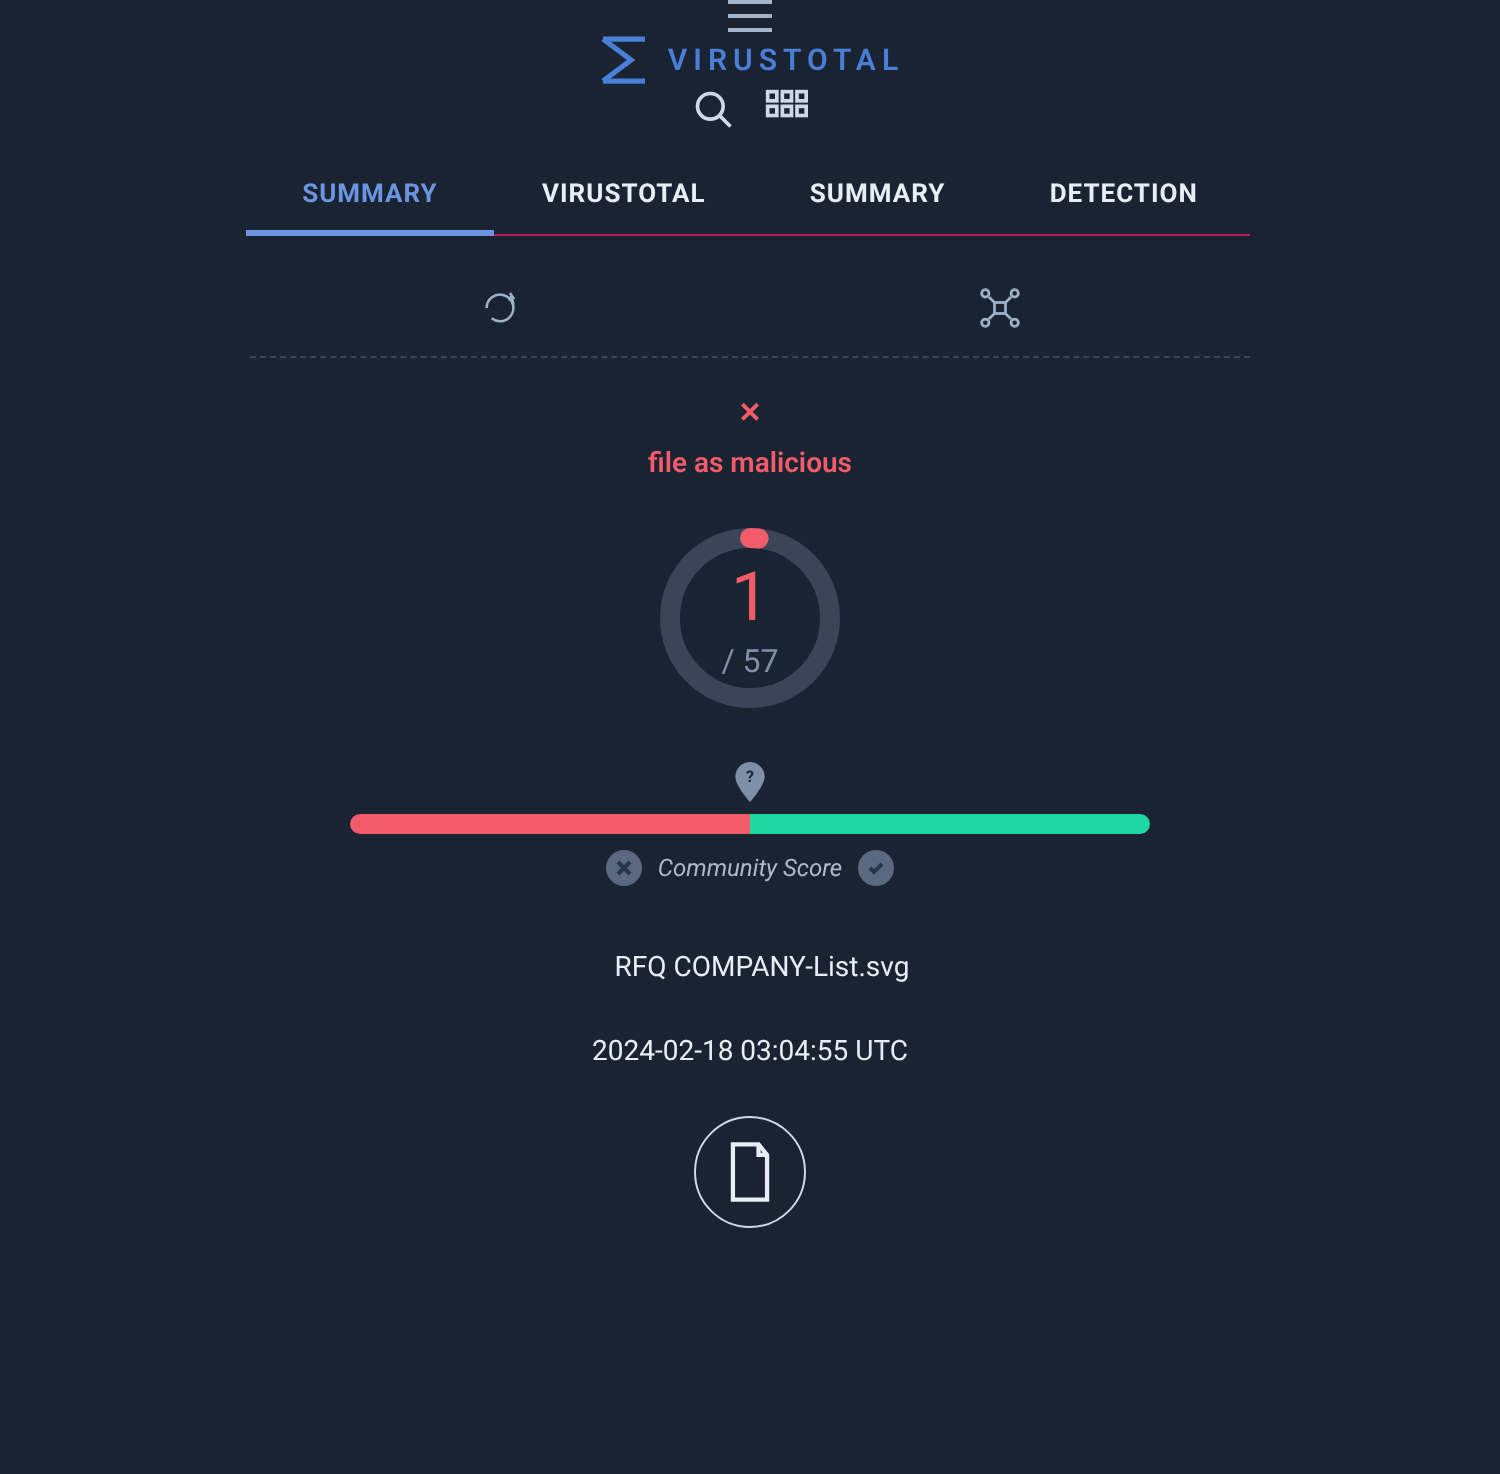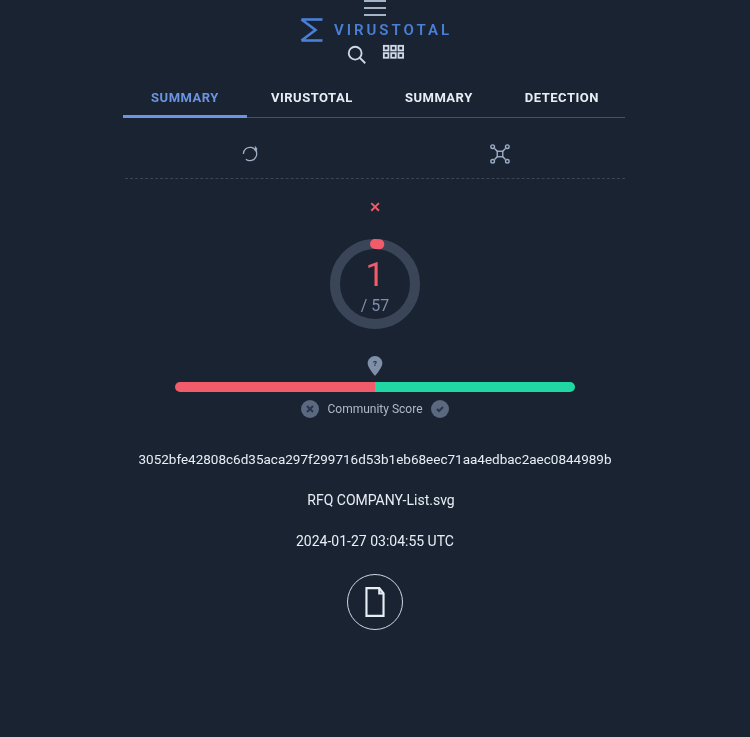--- a/index.html
+++ b/index.html
@@ -105,21 +105,21 @@
   }
   .score-bar {
     height: 10px; border-radius: 5px; overflow: hidden;
     display: flex;
   }
   .score-neg { background: #f25b6a; width: 50%; }
   .score-pos { background: #1fd8a4; width: 50%; }
 
   .score-label-row {
     display: flex; justify-content: center; align-items: center; gap: 8px;
-    margin-top: 8px; font-size: 12px; color: #aeb9cc;
+    margin-top: 8px; font-size: 12px; color: #aeb9cc; font-style: italic;
   }
   .score-circle {
     width: 18px; height: 18px; border-radius: 50%;
     background: #5a6880;
     display: inline-flex; align-items: center; justify-content: center;
     color: #2a3548;
   }
 
   .details {
     text-align: center; margin-top: 32px;
@@ -197,20 +197,21 @@
       <line x1="6" y1="6" x2="9" y2="9"></line>
         <line x1="18" y1="6" x2="15" y2="9"></line>
       <line x1="6" y1="18" x2="9" y2="15"></line>
         <line x1="18" y1="18" x2="15" y2="15"></line>
     </svg>
   </div>
 </div>
 
 <div class="alert">
   <div class="x">✕</div>
+  <div>file as malicious</div>
 </div>
 
 <div class="gauge-wrap">
   <div class="gauge">
     <svg width="100" height="100" viewBox="0 0 100 100">
       <circle cx="50" cy="50" r="40" stroke="#3a4557" stroke-width="10" fill="none"></circle>
       <circle cx="50" cy="50" r="40" stroke="#f25b6a" stroke-width="10" fill="none" stroke-dasharray="4.4 247" stroke-linecap="round"></circle>
     </svg>
     <div class="gauge-center">
       <div class="gauge-num">1</div>
@@ -242,23 +243,22 @@
   </span>
   <span>Community Score</span>
   <span class="score-circle">
     <svg width="10" height="10" viewBox="0 0 10 10" stroke="#2a3548" stroke-width="2" fill="none">
         <polyline points="2,5 4,7 8,3"></polyline>
       </svg>
   </span>
 </div>
 
 <div class="details">
-  <div class="hash">3052bfe42808c6d35aca297f299716d53b1eb68eec71aa4edbac2aec0844989b</div>
   <div class="filename">RFQ COMPANY-List.svg</div>
-  <div class="timestamp">2024-01-27 03:04:55 UTC</div>
+  <div class="timestamp">2024-02-18 03:04:55 UTC</div>
 </div>
 
 <div class="file-icon-wrap">
   <div class="file-icon-circle">
     <svg width="26" height="32" viewBox="0 0 24 30" fill="none" stroke="#e8eef5" stroke-width="2">
       <path d="M4 2h12l4 5v21H4z"></path>
       <polyline points="16,2 16,7 20,7"></polyline>
     </svg>
   </div>
 </div>

